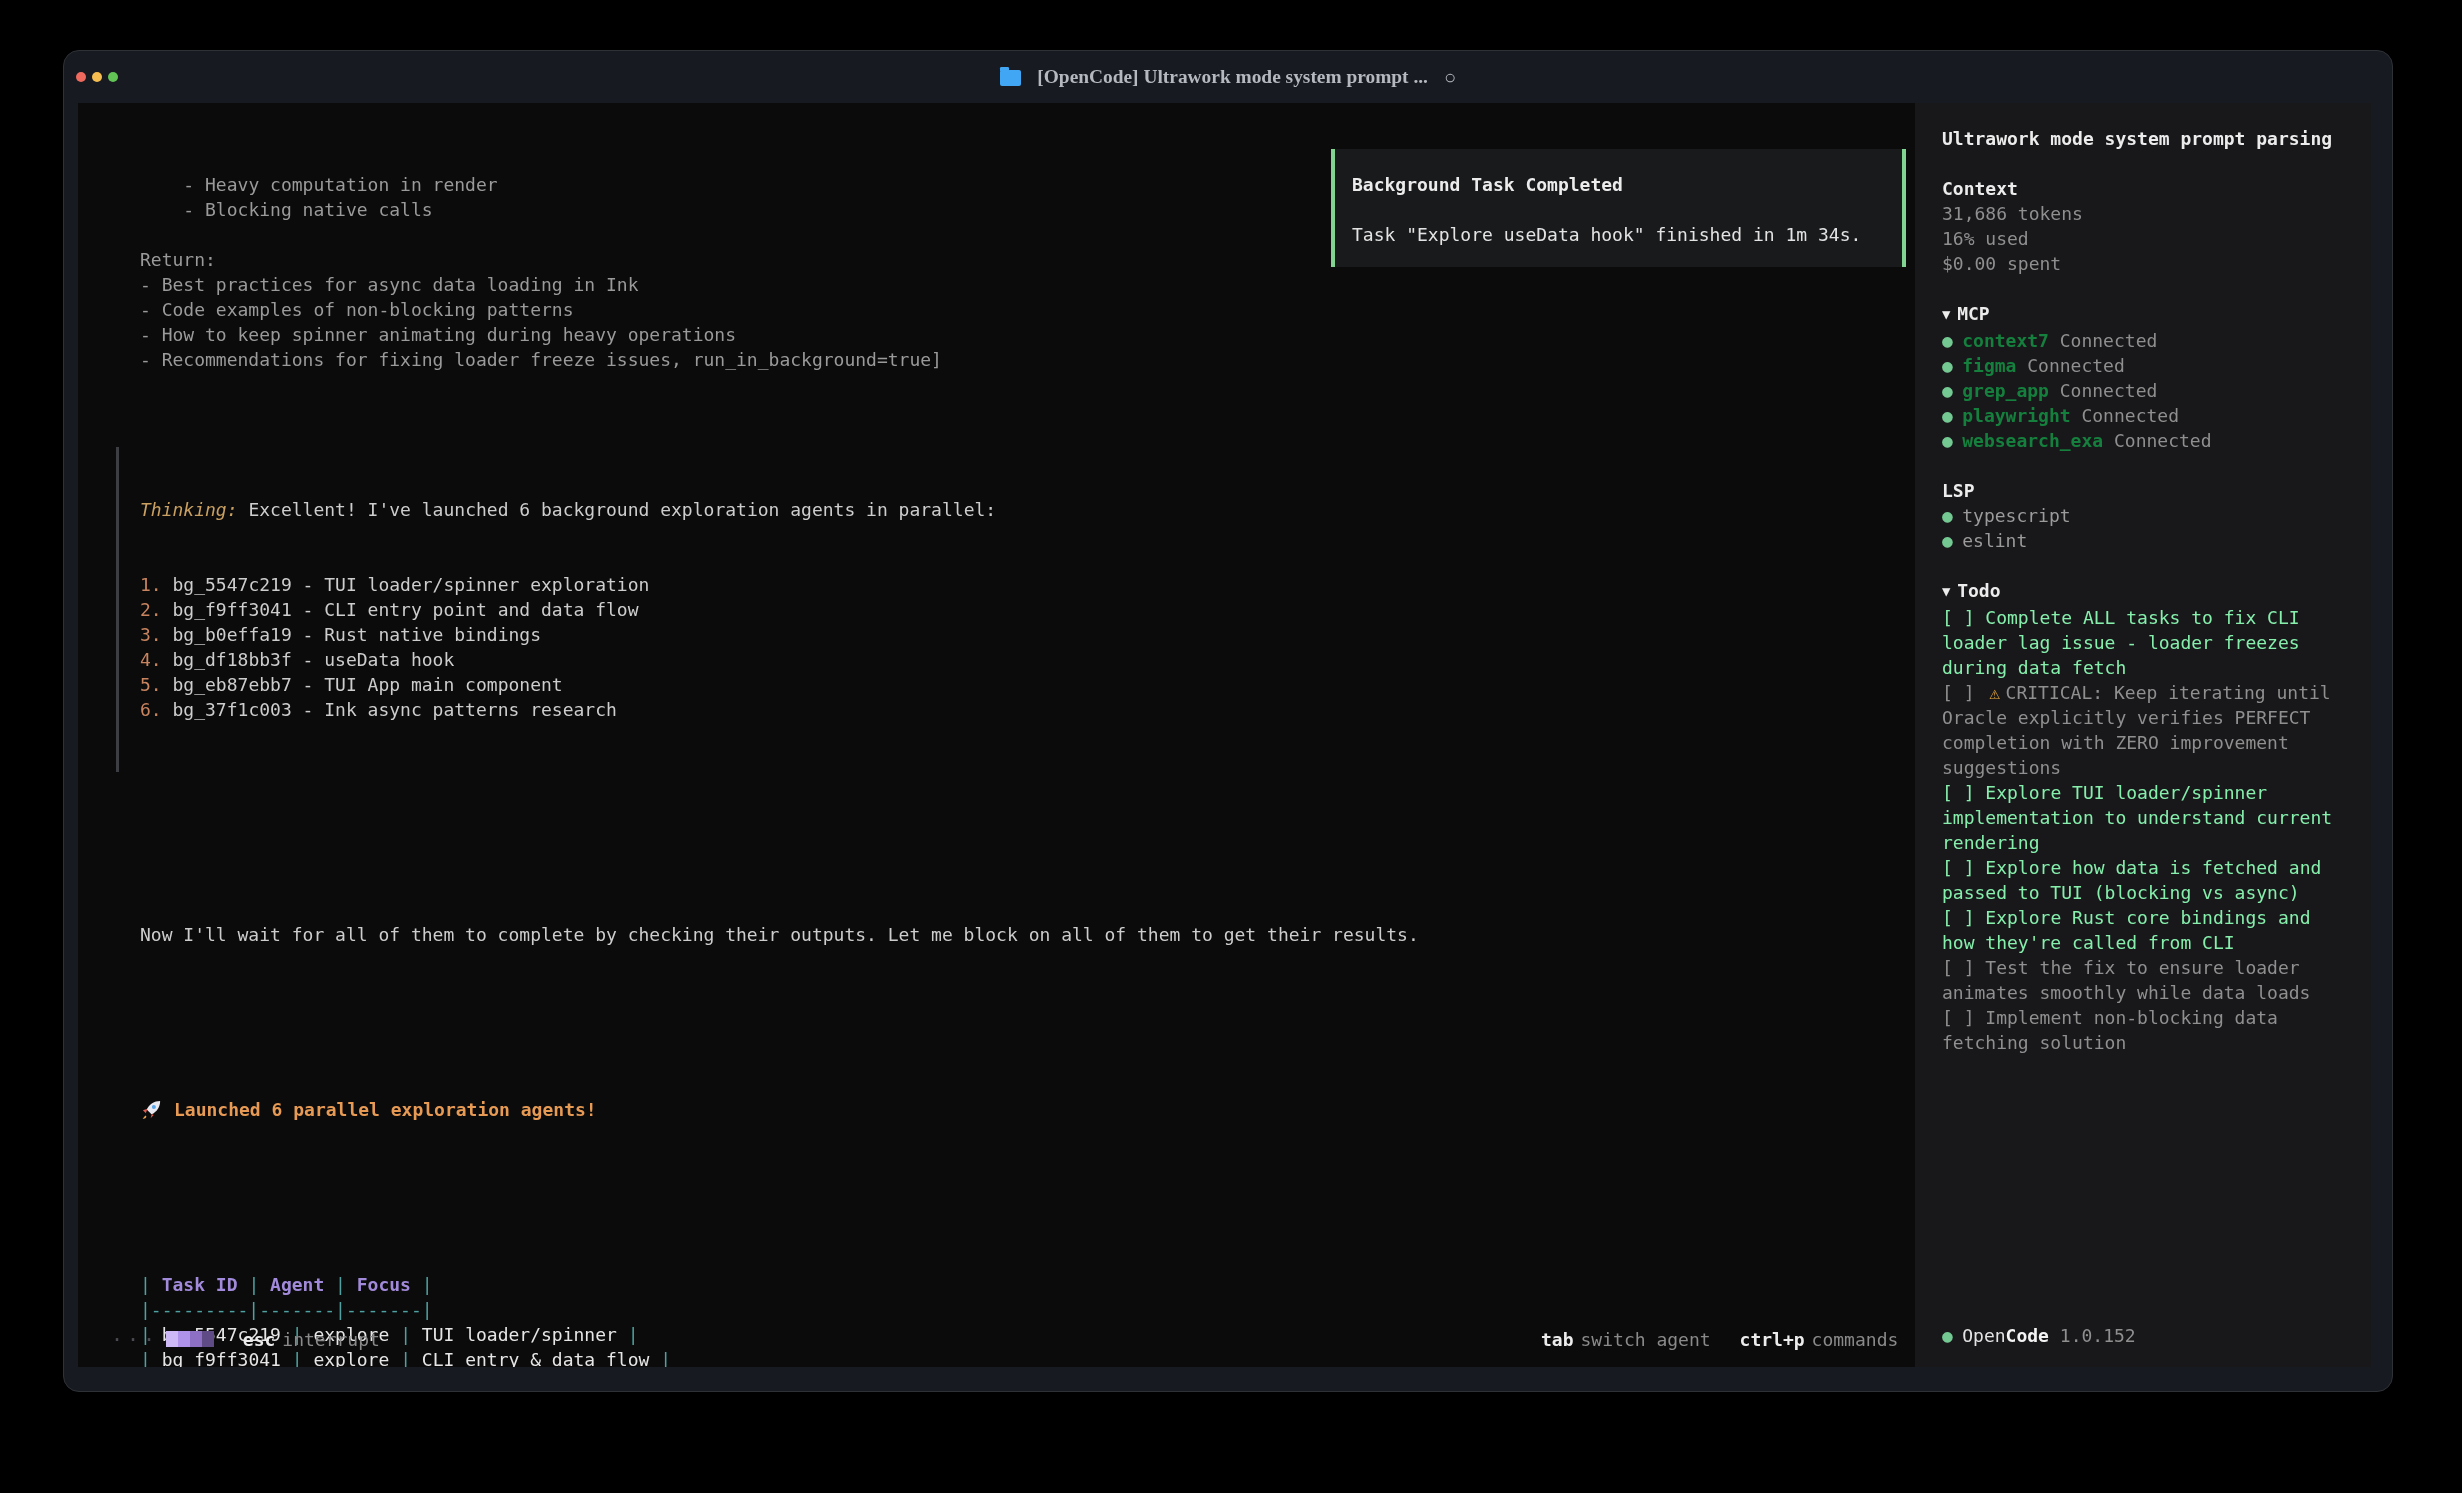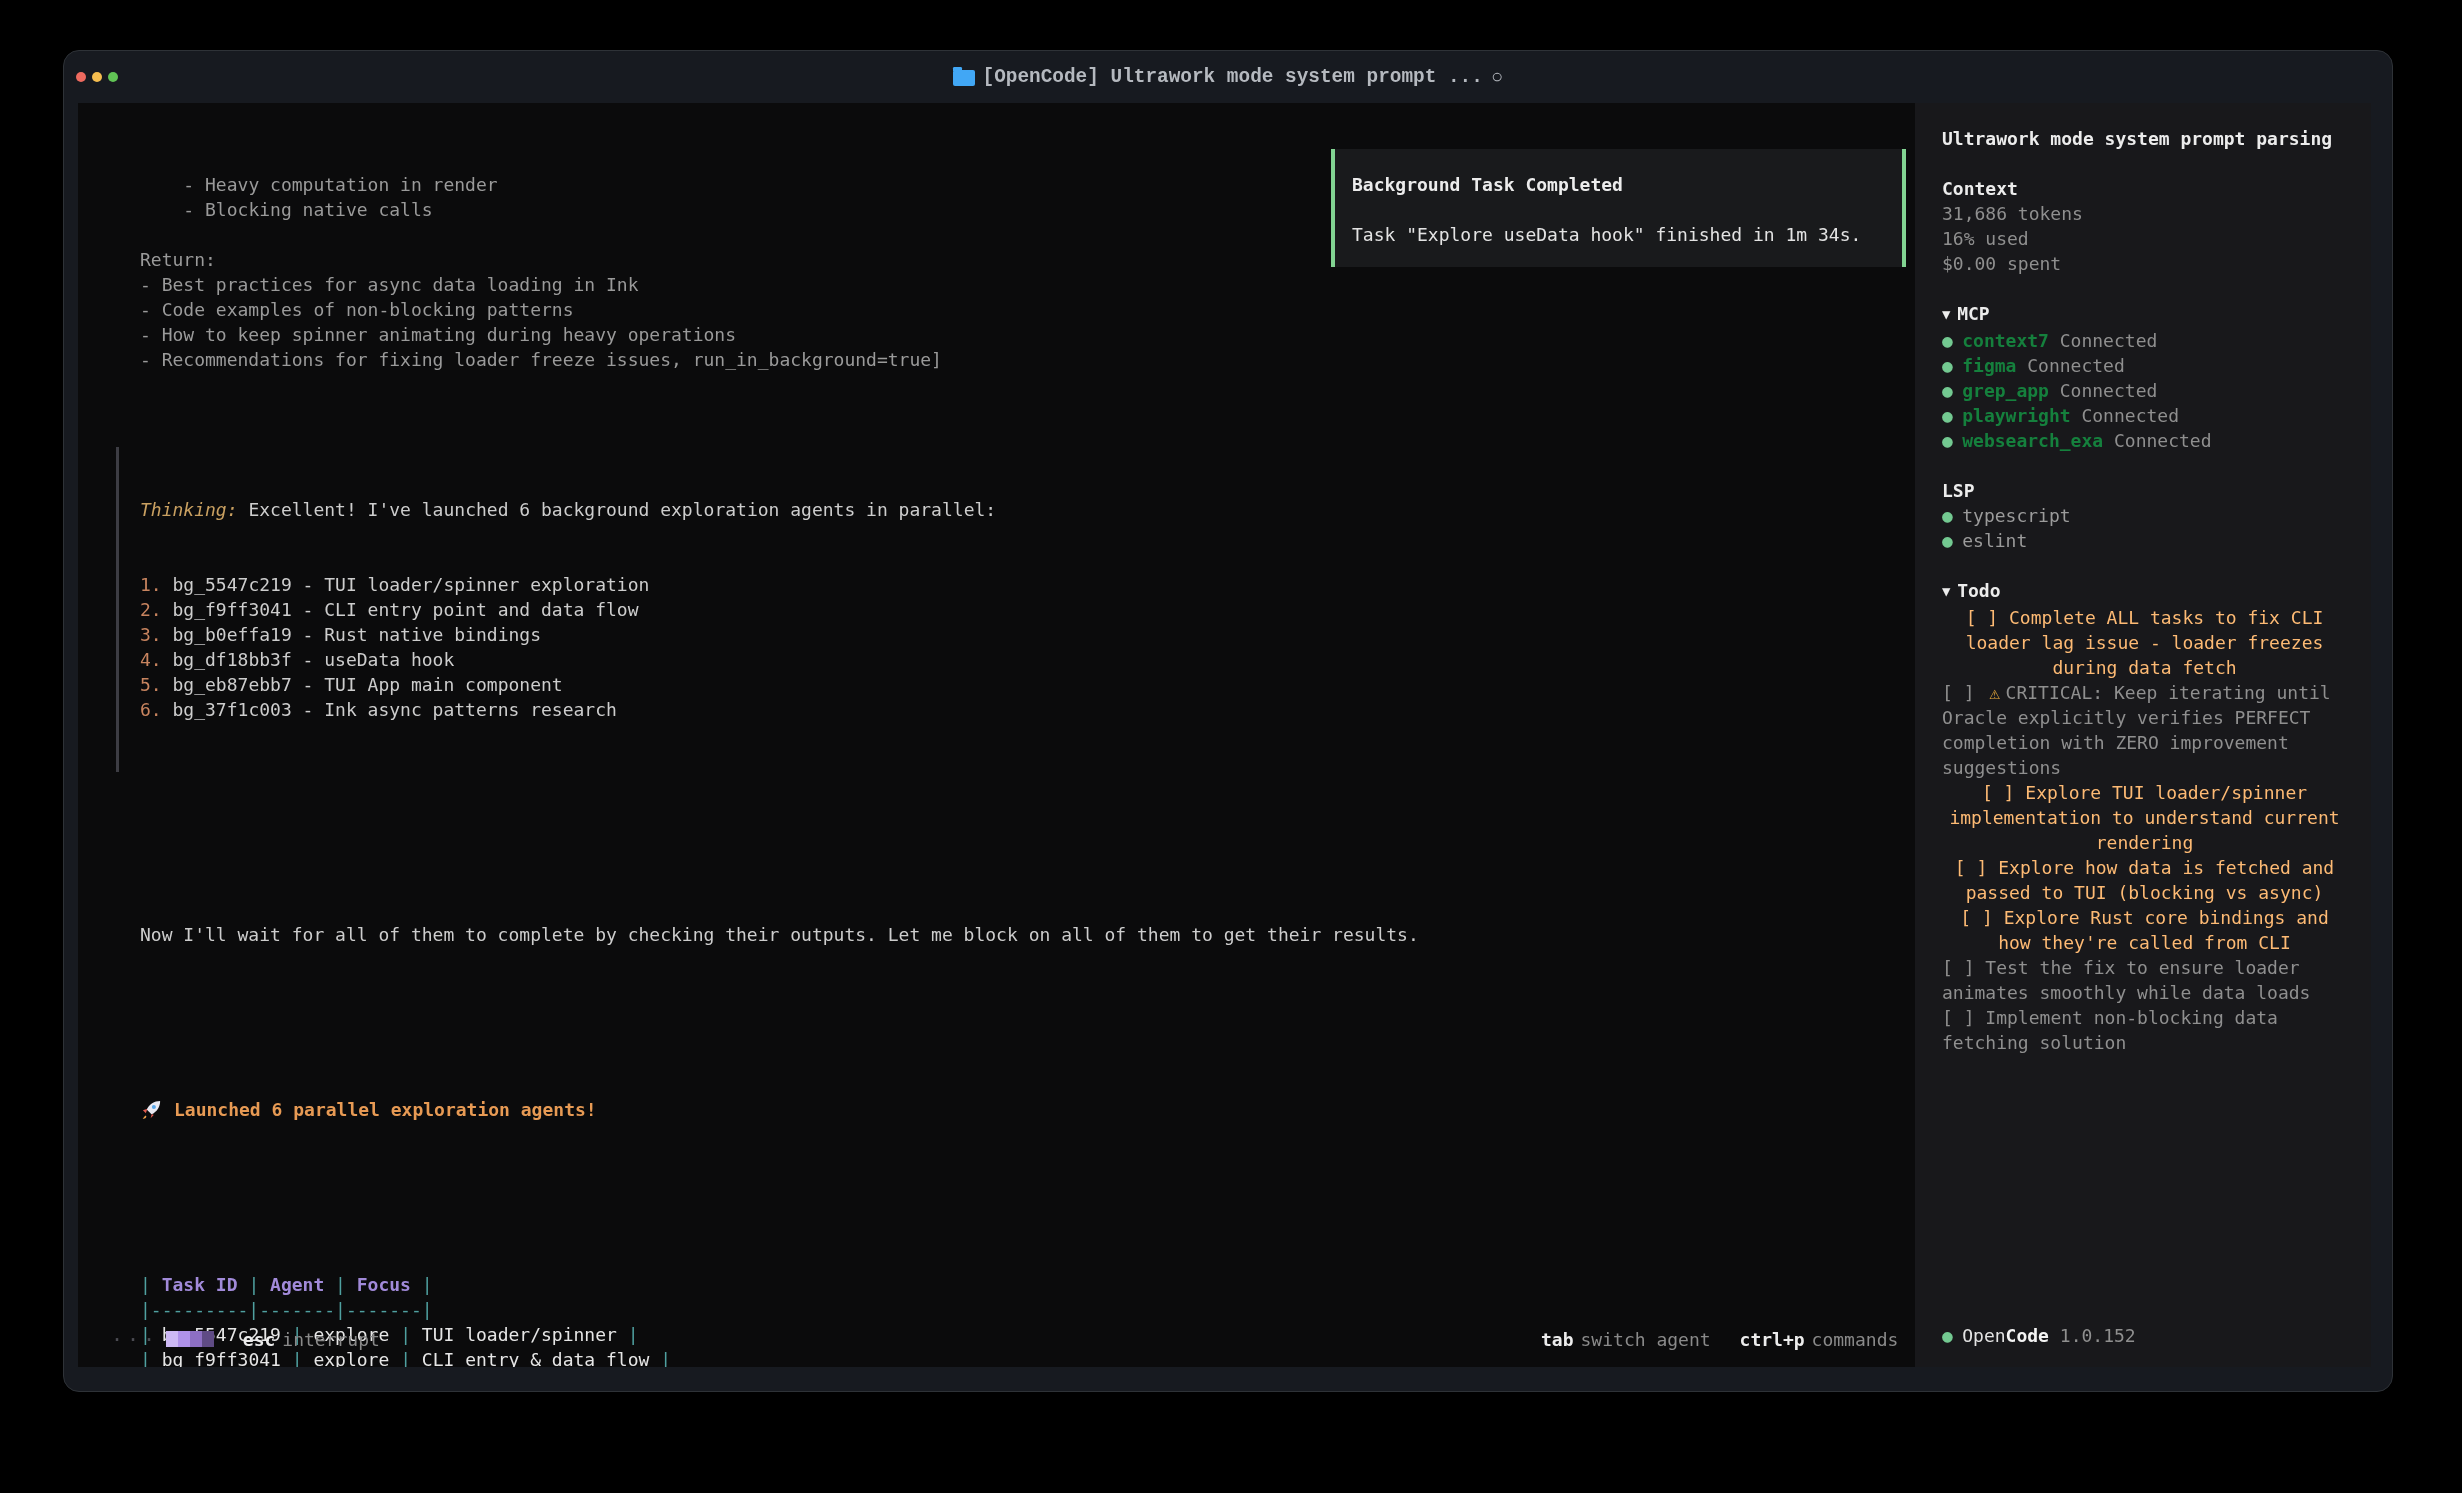--- a/index.html
+++ b/index.html
@@ -9,22 +9,22 @@
   .window{position:absolute;left:63px;top:50px;width:2330px;height:1342px;
     background:#171a20;border:1.3px solid #2e3237;border-radius:16px;overflow:hidden;}
 
   
   .titlebar{position:absolute;left:0;top:0;right:0;height:52px;display:flex;align-items:center;justify-content:center;}
   .lights{position:absolute;left:12px;top:0;height:52px;display:flex;align-items:center;gap:6px;}
   .light{width:10px;height:10px;border-radius:50%;}
   .light.red{background:#ee6a5f;}
   .light.yellow{background:#f5bd4f;}
   .light.green{background:#61c455;}
-  .titletext{display:flex;align-items:center;gap:8px;color:#b5b9bf;
-    font-family:Liberation Mono, monospace;font-size:19.4px;font-weight:700;}
+  .titletext{display:flex;align-items:center;gap:16px;color:#b5b9bf;
+    font-family:Liberation Serif, serif;font-size:19.4px;font-weight:700;}
   .folder{position:relative;width:21.4px;height:15.4px;background:#41a7f5;border-radius:2px;margin-top:2px;}
   .folder::before{content:"";position:absolute;left:0;top:-3.3px;width:8.7px;height:4px;background:#41a7f5;border-radius:1.3px 1.3px 0 0;}
   .title-circle{font-weight:400;color:#b5b9bf;font-size:20px;}
 
   
   .main-pane{position:absolute;left:14px;top:52px;width:1837px;height:1264px;background:#0b0b0c;overflow:hidden;padding-left:13px;}
   .sidebar{position:absolute;left:1851px;top:52px;width:456px;height:1264px;background:#18181b;overflow:hidden;
     font-size:18px;line-height:25px;}
 
   
@@ -63,21 +63,21 @@
   
   .side-inner{position:absolute;left:27px;top:23px;width:405px;}
   .sline{min-height:25px;}
   .sb-title{color:#ececec;font-weight:700;}
   .sb-head{color:#ececec;font-weight:700;}
   .tri{font-size:14px;position:relative;top:-1.3px;margin-right:6.7px;}
   .dim{color:#8f8f8f;}
   .dot{color:#73c991;margin-right:9.4px;}
   .mcp-name{color:#15803d;font-weight:700;}
   .lsp-name{color:#9b9b9b;}
-  .todo-green{color:#fdba74;text-align:center;}
+  .todo-green{color:#86efac;}
   .todo-gray{color:#8f8f8f;}
   .warn{color:#f2b13d;margin:0 5.4px 0 4px;}
   .side-footer{position:absolute;left:27px;bottom:19px;font-size:18px;}
   .foot-open{color:#e3e3e3;}
   .foot-code{color:#f4f4f4;font-weight:700;}
   .foot-ver{color:#8f8f8f;}
 </style>
 </head>
 <body>
 

